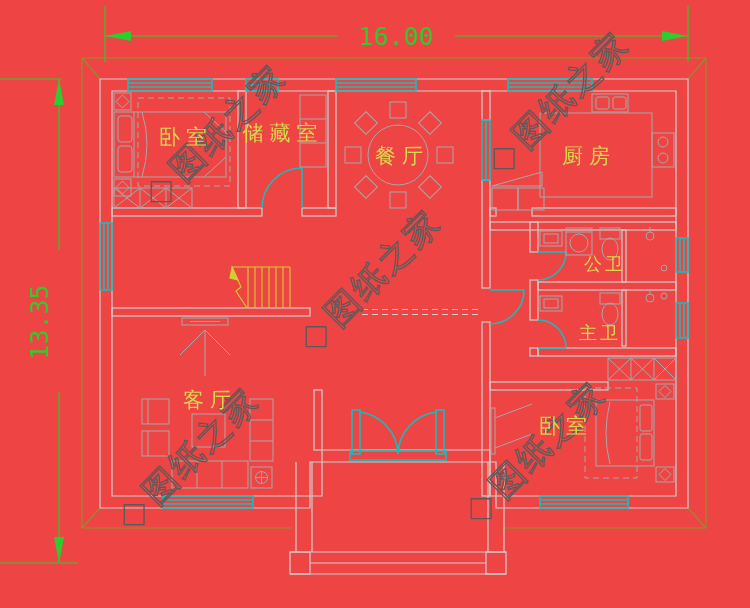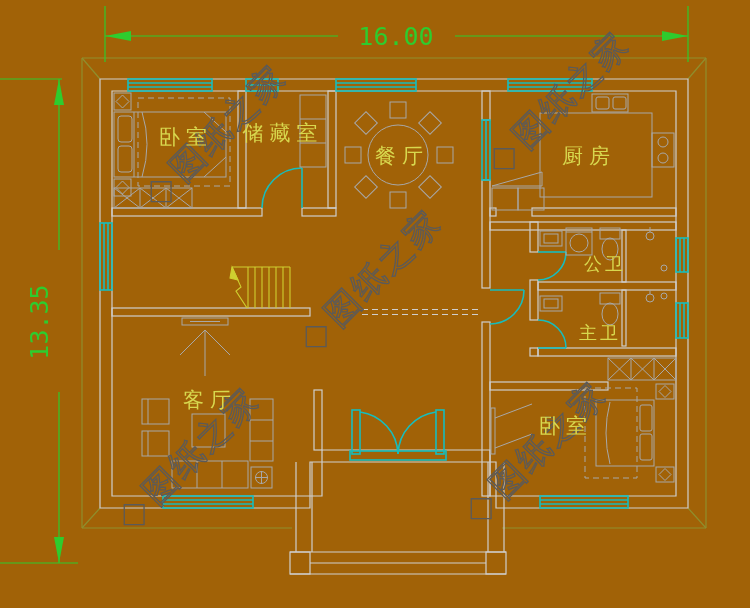--- a/index.html
+++ b/index.html
@@ -1,16 +1,16 @@
 <!DOCTYPE html>
 <html><head>
 <meta charset="utf-8">
 <style>
   html,body{margin:0;padding:0;background:#000;}
-  .stage{position:relative;width:750px;height:608px;background:#a16207;overflow:hidden;}
+  .stage{position:relative;width:750px;height:608px;background:#ef4444;overflow:hidden;}
   svg{display:block;}
   .dimtxt{font-family:"DejaVu Sans Mono","Liberation Mono",monospace;font-size:25px;fill:#2ecc2e;}
   .roomtxt{font-family:"Liberation Sans","DejaVu Sans",sans-serif;font-size:21px;fill:#d8d84e;letter-spacing:6px;}
   .roomtxt.small{font-size:18px;letter-spacing:3px;}
   .wm{font-family:"Liberation Sans","DejaVu Sans",sans-serif;font-size:34px;fill:none;stroke:#5a5a5a;stroke-width:1.3px;letter-spacing:3px;}
   .wall{stroke:#cfcfcf;fill:none;stroke-width:1.2;}
   .furn{stroke:#a8a8a8;fill:none;stroke-width:1;}
   .cyan{stroke:#17bdbd;fill:none;stroke-width:1.6;}
   .dim{stroke:#2ecc2e;fill:none;stroke-width:1.2;}
   .dimfill{fill:#2ecc2e;stroke:none;}

